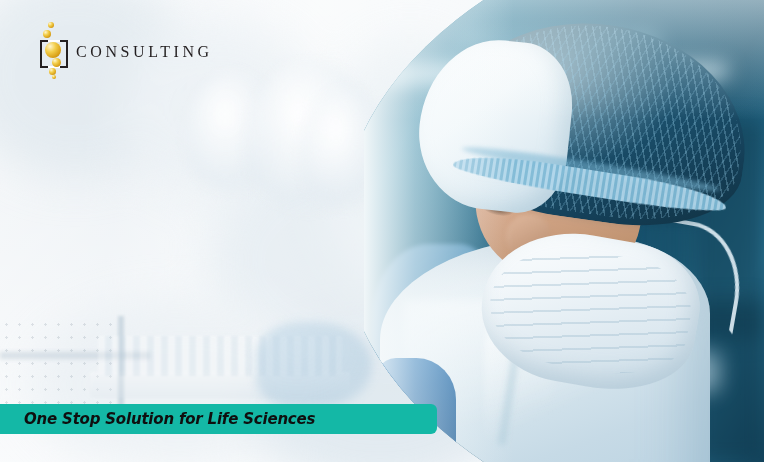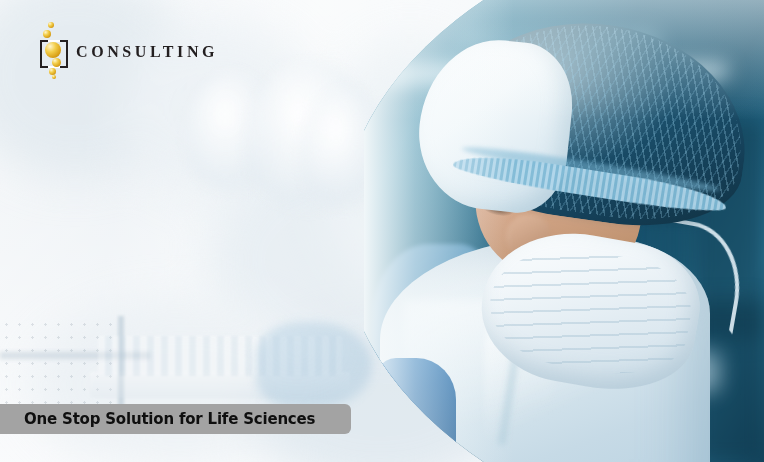--- a/index.html
+++ b/index.html
@@ -488,21 +488,21 @@
     font-family: "Liberation Serif", serif;
     font-weight: bold;
     font-size: 25px;
     letter-spacing: .2px;
     white-space: nowrap;
   }
   .logo-line1 .bio { color: #e3a81b; }
   .logo-line1 .boston { color: #231f20; }
   .logo-line2 {
     font-family: "Liberation Serif", serif;
-    font-weight: bold;
+    font-weight: normal;
     font-size: 16px;
     letter-spacing: 3.6px;
     color: #231f20;
     margin-top: 3px;
   }
 
   
   .headline {
     position: absolute;
     left: 32px;
@@ -515,26 +515,27 @@
     line-height: 37px;
     letter-spacing: -0.4px;
     color: #0a0a0a;
   }
 
   
   .tagline {
     position: absolute;
     left: 0;
     top: 404px;
-    width: 351px;
+    width: 437px;
     height: 30px;
-    background: #a3a3a3;
+    background: #14b8a6;
     border-radius: 0 6px 6px 0;
     display: flex;
     align-items: center;
+    font-style: italic;
   }
   .tagline span {
     display: block;
     margin-left: 24px;
     font-family: "DejaVu Sans", sans-serif;
     font-weight: bold;
     font-size: 15px;
     letter-spacing: -0.2px;
     color: #0f0f0f;
     white-space: nowrap;

